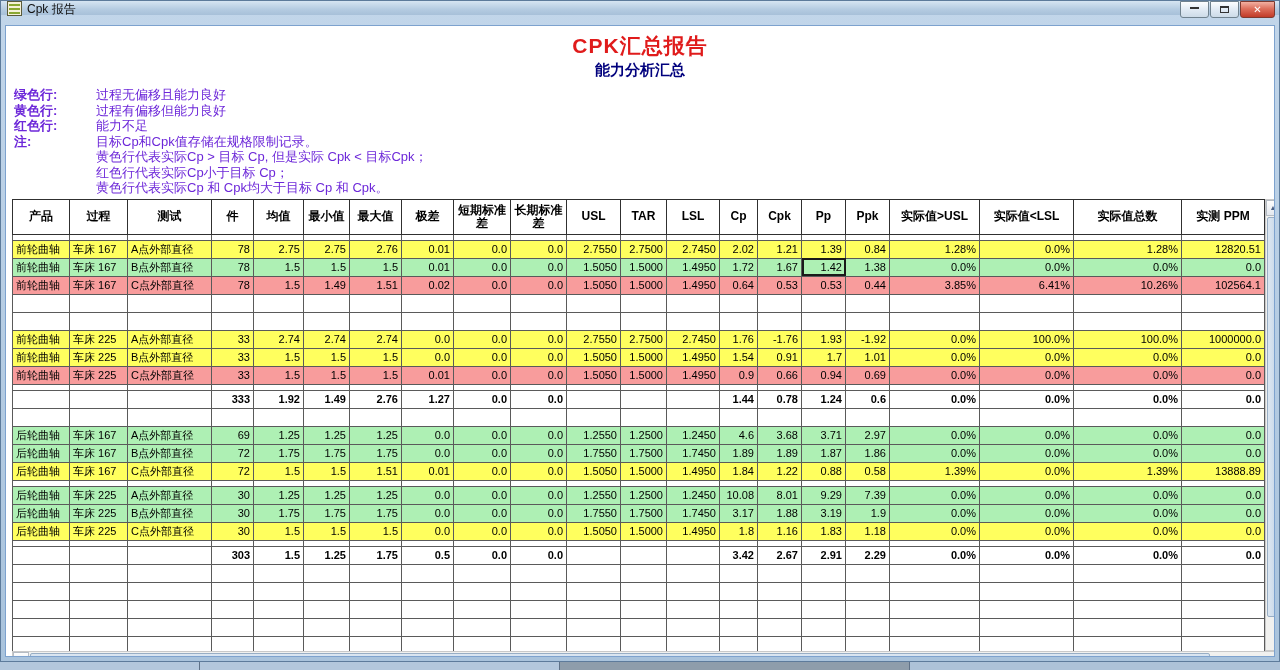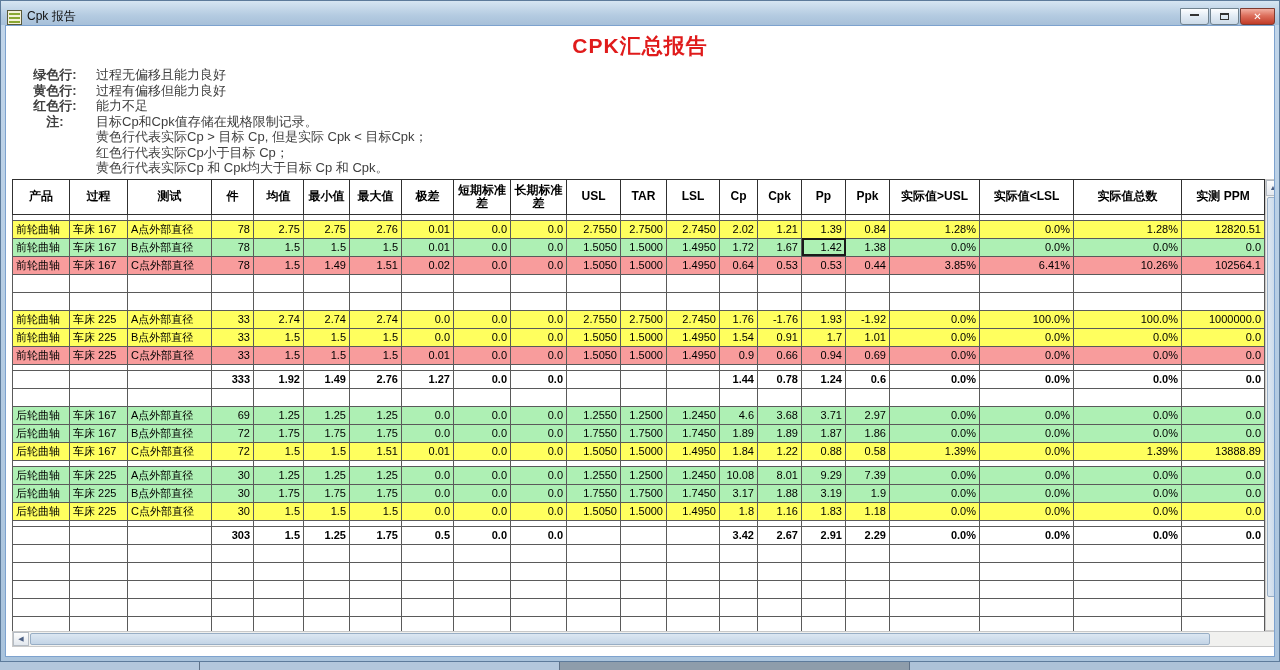--- a/index.html
+++ b/index.html
@@ -2,21 +2,21 @@
 <html style="--title-red: #e01b1b; --subtitle-navy: #00007d; --row-yellow: #ffff5e; --row-green: #aef0b4; --row-red: #f89c9c;"><head>
 <meta charset="utf-8">
 <style>
   * { box-sizing: border-box; margin: 0; padding: 0; }
   html,body { width:1280px; height:670px; overflow:hidden;
     font-family:"Liberation Sans","DejaVu Sans",sans-serif; background:#9eb6cc; }
 
   
   .window { position:absolute; top:0; left:0; width:1280px; height:662px;
     background:linear-gradient(#c2d6ea,#a9c3dc); border:1px solid #5d7b9b; }
-  .titlebar { height:24px; display:flex; align-items:flex-end; padding:0 4px;
+  .titlebar { height:14px; display:flex; align-items:flex-start; padding:0 4px;
     background:linear-gradient(#d6e5f2,#b4cbe1 60%,#a7c0d9); }
   .app-icon { width:15px; height:15px; margin:0 5px 0 2px; position:relative;
     background:#f5f1d8; border:1px solid #5a5a3a; }
   .app-icon::before { content:""; position:absolute; left:1px; right:1px; top:2px; height:2px;
     background:#8aa832; box-shadow:0 4px 0 #8aa832, 0 8px 0 #8aa832; }
   .title-text { font-size:12px; color:#111; }
   .win-buttons { margin-left:auto; display:flex; gap:1px; padding-top:0px; }
   .win-btn { width:29px; height:17px; display:flex; align-items:center; justify-content:center;
     border:1px solid #70828f; border-radius:0 0 3px 3px; font-size:10px; color:#333;
     background:linear-gradient(#fdfeff,#e3ecf5 45%,#cddbe8); }
@@ -25,21 +25,21 @@
   .max-glyph { width:9px; height:7px; border:1px solid #333; border-top-width:2px; display:block; }
   .min-glyph { width:9px; height:3px; border-bottom:2px solid #333; margin-top:-4px; display:block; }
 
   
   .content { position:absolute; top:24px; left:4px; right:4px; bottom:4px;
     background:#ffffff; border:1px solid #7da2ce; overflow:hidden; }
   .report-header { text-align:center; margin-top:6px; }
   .report-title { font-size:21px; font-weight:bold; color:var(--title-red,#e01b1b); letter-spacing:1px; }
   .report-subtitle { font-size:15px; font-weight:bold; color:var(--subtitle-navy,#00007d); margin-top:1px; }
 
-  .legend { margin:7px 0 0 8px; font-size:13px; color:#404040;text-align:center; }
+  .legend { margin:7px 0 0 8px; font-size:13px; color:#6d28d9; }
   .legend-row { display:flex; line-height:15.5px; }
   .legend-label { width:82px; font-weight:bold; flex:0 0 82px; }
   .legend-text { font-weight:normal; }
 
   
   .table-zone { display:flex; margin:3px 0 0 6px; height:452px; overflow:hidden; }
   table { border-collapse:collapse; table-layout:fixed; width:1252px; flex:0 0 1252px;
     border:1px solid #a16207; align-self:flex-start; }
   th, td { border:1px solid #5a5a5a; overflow:hidden; white-space:nowrap; }
   th { height:35px; font-size:12px; font-weight:bold; text-align:center; vertical-align:middle;
@@ -90,20 +90,21 @@
         </div>
       <div class="win-btn close">
           <span>✕</span>
         </div>
     </div>
   </div>
 
   <div class="content">
     <div class="report-header">
       <div class="report-title">CPK汇总报告</div>
+      <div class="report-subtitle">能力分析汇总</div>
     </div>
 
     <div class="legend">
         <div class="legend-row">
           <span class="legend-label">绿色行:</span>
           <span class="legend-text">过程无偏移且能力良好</span>
         </div>
         <div class="legend-row">
           <span class="legend-label">黄色行:</span>
           <span class="legend-text">过程有偏移但能力良好</span>

